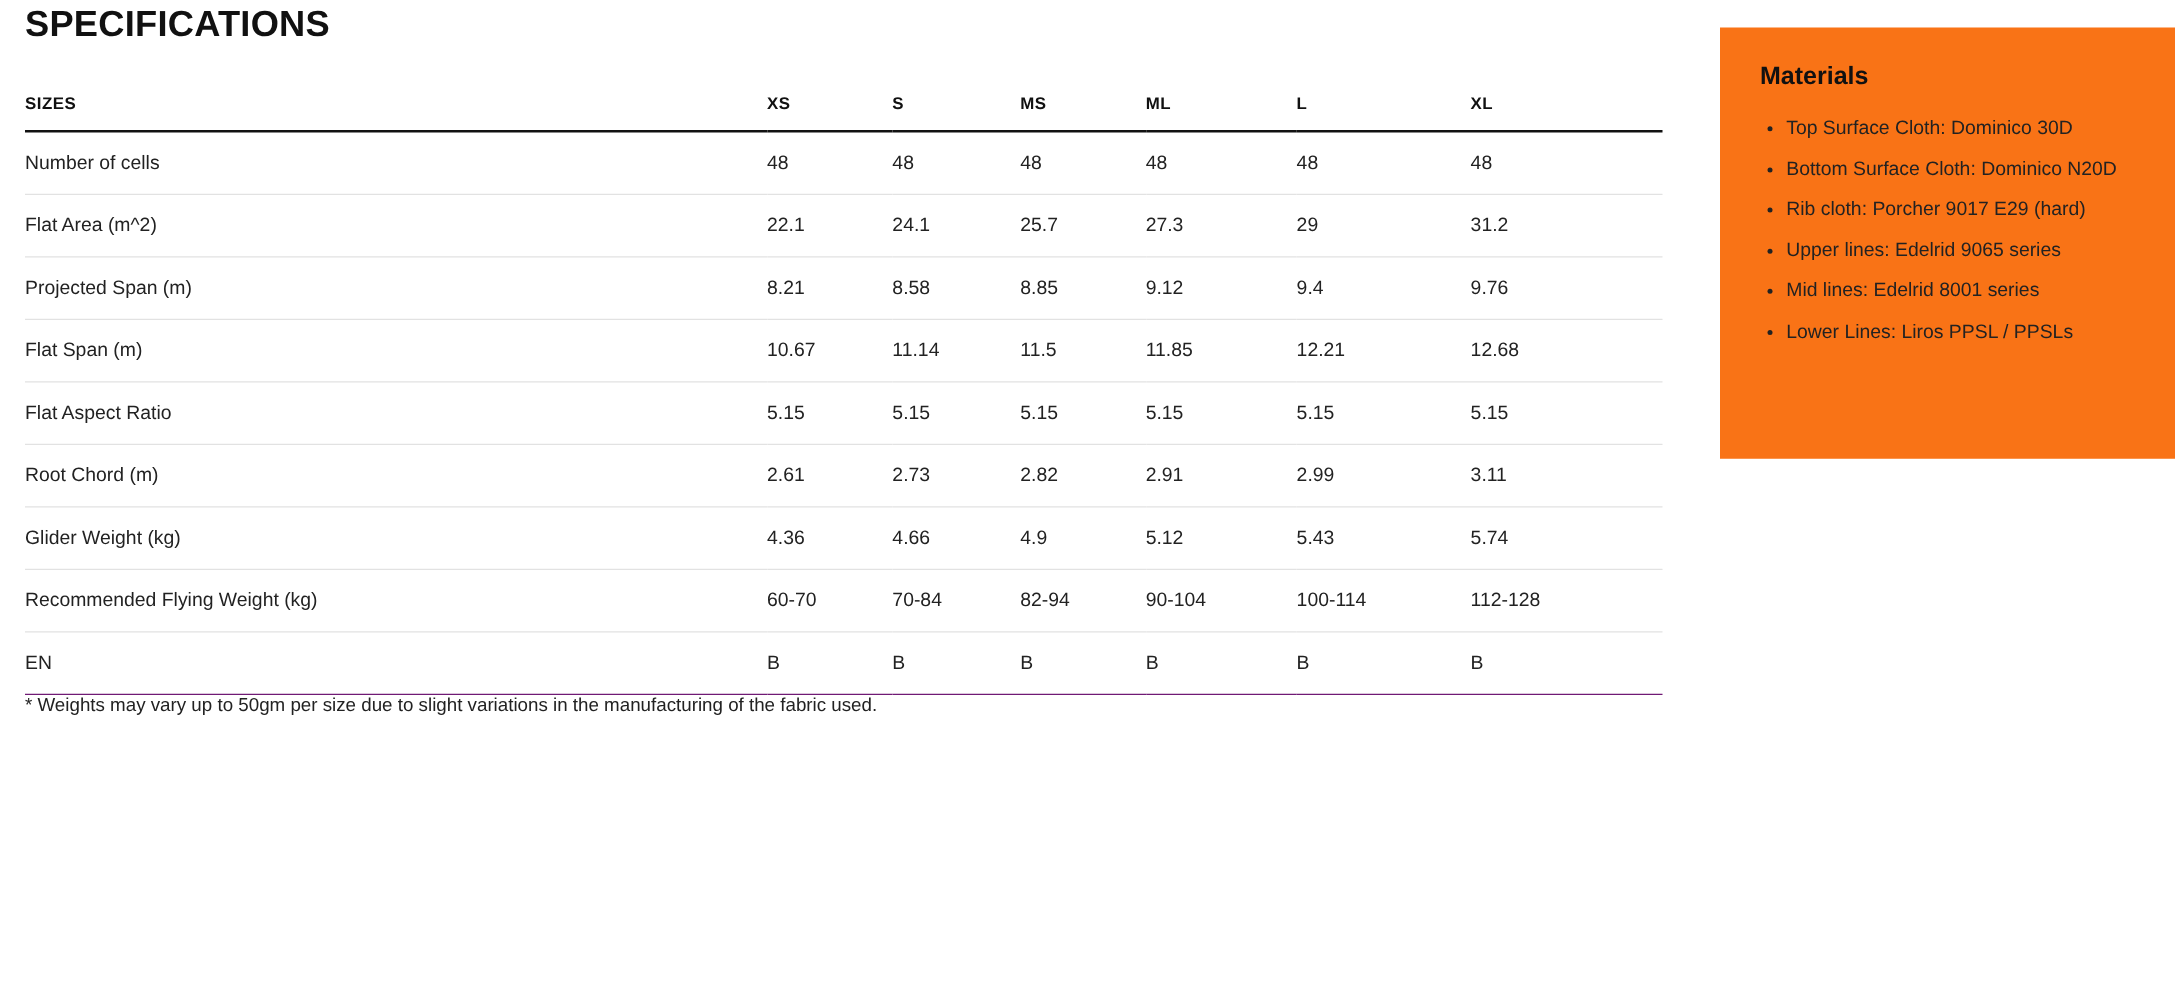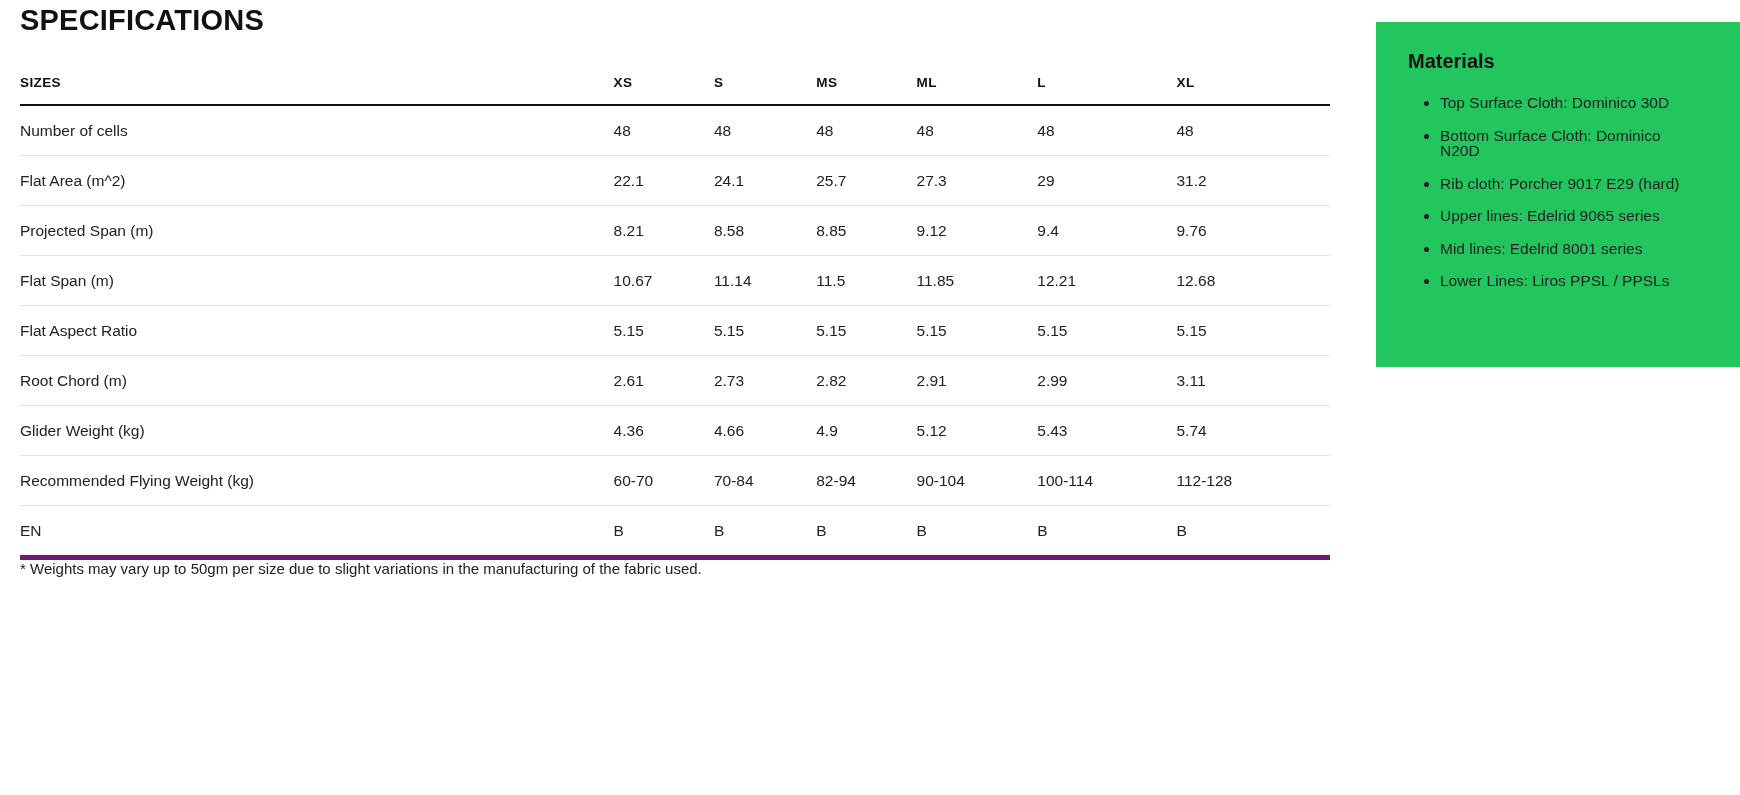--- a/index.html
+++ b/index.html
@@ -49,51 +49,51 @@
     color: #111;
     border-bottom: 2px solid #111111;
   }
   table.spec-table td {
     padding: 16px 0 15px 0;
     border-bottom: 1px solid #e2e2e2;
     vertical-align: middle;
     font-weight: normal;
   }
   table.spec-table tbody tr:last-child td {
-    border-bottom: 5px solid #701a75;
+    border-bottom: 1px solid #701a75;
   }
   .c-label { width: 580px; margin-left: 28px; }
   .c-xs { width: 98px; }
   .c-s  { width: 100px; }
   .c-ms { width: 98px; }
   .c-ml { width: 118px; }
   .c-l  { width: 136px; }
   .c-xl { width: 150px; }
   .footnote {
     font-size: 15px;
     color: #222;
   }
   .materials-card {
     position: absolute;
     left: 1376px;
     top: 22px;
     width: 364px;
     box-sizing: border-box;
-    background: #22c55e;
+    background: #f97316;
     padding: 28px 30px 34px 32px;
     min-height: 345px;
   }
   .materials-card h2 {
     margin: 0 0 22px 0;
     font-size: 20px;
     font-weight: bold;
     color: #111;
   }
   .materials-card ul {
-    margin: 12px;
+    margin: 1px;
     padding-left: 20px;
     list-style-type: disc;
   }
   .materials-card li {
     font-size: 15.5px;
     line-height: 1.0;
     padding: 0 0 17px 0;
     color: #222;
   }
   .materials-card li:last-child { padding-bottom: 0; }

